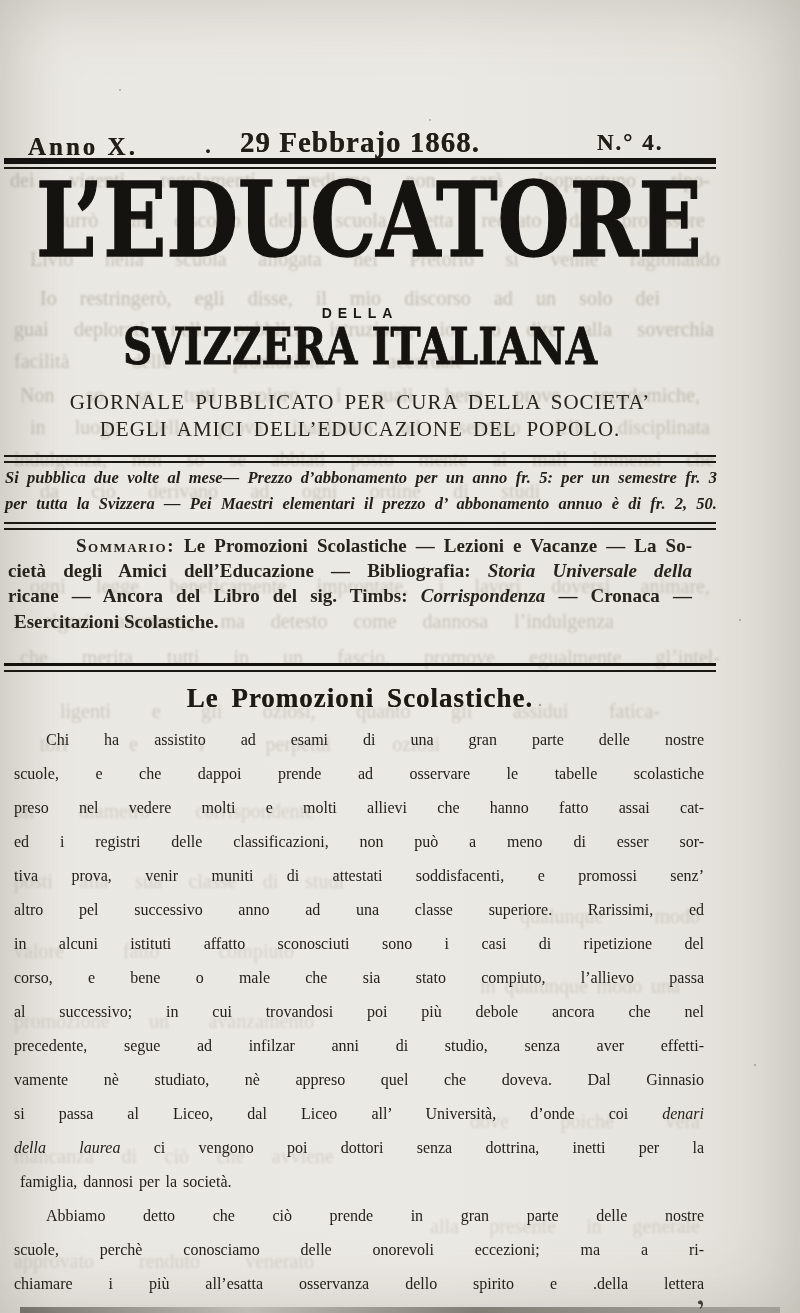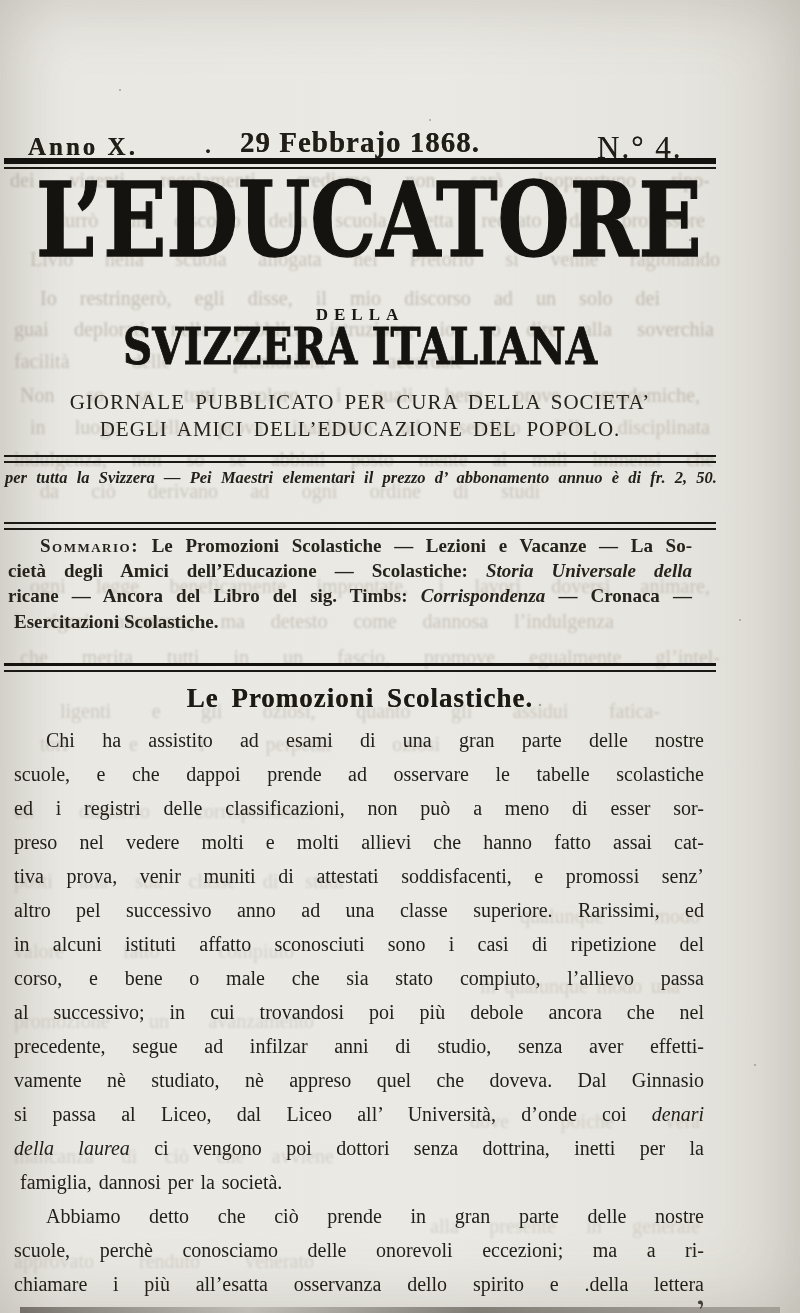--- a/index.html
+++ b/index.html
@@ -17,51 +17,51 @@
     box-shadow:inset 0 0 70px rgba(110,105,90,.28);
     font-family:"Liberation Serif","DejaVu Serif",serif;
     color:#211e18;
   }
   .abs{position:absolute;}
   .ink{text-shadow:0 0 .4px rgba(30,26,18,.8);text-align:center;}
   
   .anno{left:28px;top:133px;font-size:25px;font-weight:bold;letter-spacing:3px;}
   .straydot{left:205px;top:132px;font-size:24px;font-weight:bold;}
   .dateline-date{left:240px;top:126px;font-size:29px;font-weight:bold;letter-spacing:1px;}
-  .issue{left:597px;top:130px;font-size:31px;font-weight:normal;letter-spacing:2px;}
+  .issue{left:597px;top:130px;font-size:23px;font-weight:bold;letter-spacing:2px;}
   
   .rule{left:4px;width:712px;}
   .rule-thickthin{top:158px;height:3px;border-top:6px solid #14120e;border-bottom:2px solid #1b1914;}
   .rule-b{top:455px;height:4px;border-top:2px solid #1b1914;border-bottom:2px solid #1b1914;}
   .rule-c{top:522px;height:4px;border-top:2px solid #1b1914;border-bottom:2px solid #1b1914;}
   .rule-d{top:663px;height:4px;border-top:3px solid #14120e;border-bottom:2px solid #1b1914;}
   
   .center720{left:0;width:720px;text-align:center;}
   .masthead{top:166px;font-family:"DejaVu Serif",serif;font-size:92px;font-weight:bold;line-height:1.05;
     margin:0;transform:scale(.9,1.12);transform-origin:50% 0;color:#15130f;
     -webkit-text-stroke:1.2px #15130f;letter-spacing:0px;}
-  .della{top:305px;font-family:Liberation Serif, serif;font-size:17px;font-weight:bold;letter-spacing:6px;color:#1a1812;}
+  .della{top:305px;font-family:Liberation Sans, sans-serif;font-size:14px;font-weight:bold;letter-spacing:6px;color:#1a1812;}
   .svizzera{top:321px;font-family:"DejaVu Serif",serif;font-size:46px;font-weight:bold;margin:0;line-height:1.05;
     transform:scale(.88,1.08);transform-origin:50% 0;color:#15130f;-webkit-text-stroke:.8px #15130f;}
   .orglines{top:389px;font-size:21px;line-height:27px;letter-spacing:1px;word-spacing:4px;color:#26231c;}
   
   .notice{top:465px;left:5px;width:712px;font-size:16.5px;line-height:26px;font-weight:bold;font-style:italic;color:#24211a;}
   
   .sommario{top:533px;left:8px;width:684px;font-size:19px;line-height:25.2px;font-weight:bold;color:#26231c;}
   
   .article-title{top:683px;font-size:27px;font-weight:bold;letter-spacing:1px;word-spacing:5px;margin:0;color:#1d1a14;}
-  .bodytext{top:723px;left:14px;width:690px;font-size:20px;line-height:34px;word-spacing:2px;color:#24211b;}
+  .bodytext{top:723px;left:14px;width:690px;font-size:16px;line-height:34px;word-spacing:2px;color:#24211b;}
   
   .tline{text-align:justify;text-align-last:justify;}
   .tline.last{text-align-last:left;margin-left:6px;}
   .tline.indent{text-indent:32px;}
   .i{font-style:italic;}
   .b{font-weight:bold;}
   .bi{font-weight:bold;font-style:italic;}
-  .sc{font-variant:small-caps;letter-spacing:1.5px;}
+  .sc{font-variant:small-caps;letter-spacing:1.5px;margin-left:36px;}
   
   .ghost{position:absolute;font-family:"Liberation Serif",serif;color:#8b8577;
     filter:blur(1.2px);font-size:20px;overflow:hidden;height:26px;white-space:nowrap;
     text-align:justify;text-align-last:justify;}
   .ghost>span{display:inline-block;width:100%;}
   .stray-mark{left:694px;top:1282px;font-size:26px;font-weight:bold;color:#2a2722;transform:rotate(-28deg);opacity:.85;}
   .bottom-smear{left:20px;bottom:0;width:760px;height:6px;
     background:linear-gradient(90deg,rgba(40,36,28,.55),rgba(40,36,28,.15) 30%,rgba(40,36,28,.5) 60%,rgba(40,36,28,.25));}
 </style>
 </head>
@@ -109,42 +109,43 @@
   <h2 class="abs center720 svizzera">SVIZZERA ITALIANA</h2>
 
   <div class="abs center720 orglines">
     <div>GIORNALE PUBBLICATO PER CURA DELLA SOCIETA’</div>
     <div>DEGLI AMICI DELL’EDUCAZIONE DEL POPOLO.</div>
   </div>
 
   <div class="abs rule rule-b"></div>
 
   <div class="abs notice">
+      <div class="tline"><span>Si pubblica due volte al mese— Prezzo d’abbonamento per un anno fr. 5: per un semestre fr. 3</span></div>
       <div class="tline"><span>per tutta la Svizzera — Pei Maestri elementari il prezzo d’ abbonamento annuo è di fr. 2, 50.</span></div>
     </div>
 
   <div class="abs rule rule-c"></div>
 
   <div class="abs sommario">
       <div class="tline indent"><span class="sc">Sommario:</span><span> Le Promozioni Scolastiche — Lezioni e Vacanze — La So-</span></div>
-      <div class="tline"><span>cietà degli Amici dell’Educazione — </span><span class="b">Scolastiche:</span><span> </span><span class="bi">Storia Universale della</span></div>
+      <div class="tline"><span>cietà degli Amici dell’Educazione — </span><span class="b">Bibliografia:</span><span> </span><span class="bi">Storia Universale della</span></div>
       <div class="tline"><span>ricane — Ancora del Libro del sig. Timbs: </span><span class="bi">Corrispondenza</span><span> — Cronaca —</span></div>
       <div class="tline last"><span>Esercitazioni Scolastiche.</span></div>
     </div>
 
   <div class="abs rule rule-d"></div>
 
   <h3 class="abs center720 article-title ink">Le Promozioni Scolastiche.</h3>
 
   <div class="abs bodytext">
     <div>
         <div class="tline indent"><span>Chi ha assistito ad esami di una gran parte delle nostre</span></div>
         <div class="tline"><span>scuole, e che dappoi prende ad osservare le tabelle scolastiche</span></div>
+        <div class="tline"><span>preso nel vedere molti e molti allievi che hanno fatto assai cat-</span></div>
         <div class="tline"><span>ed i registri delle classificazioni, non può a meno di esser sor-</span></div>
-        <div class="tline"><span>preso nel vedere molti e molti allievi che hanno fatto assai cat-</span></div>
         <div class="tline"><span>tiva prova, venir muniti di attestati soddisfacenti, e promossi senz’</span></div>
         <div class="tline"><span>altro pel successivo anno ad una classe superiore. Rarissimi, ed</span></div>
         <div class="tline"><span>in alcuni istituti affatto sconosciuti sono i casi di ripetizione del</span></div>
         <div class="tline"><span>corso, e bene o male che sia stato compiuto, l’allievo passa</span></div>
         <div class="tline"><span>al successivo; in cui trovandosi poi più debole ancora che nel</span></div>
         <div class="tline"><span>precedente, segue ad infilzar anni di studio, senza aver effetti-</span></div>
         <div class="tline"><span>vamente nè studiato, nè appreso quel che doveva. Dal Ginnasio</span></div>
         <div class="tline"><span>si passa al Liceo, dal Liceo all’ Università, d’onde coi </span><span class="i">denari</span></div>
         <div class="tline"><span class="i">della laurea</span><span> ci vengono poi dottori senza dottrina, inetti per la</span></div>
         <div class="tline last"><span>famiglia, dannosi per la società.</span></div>

